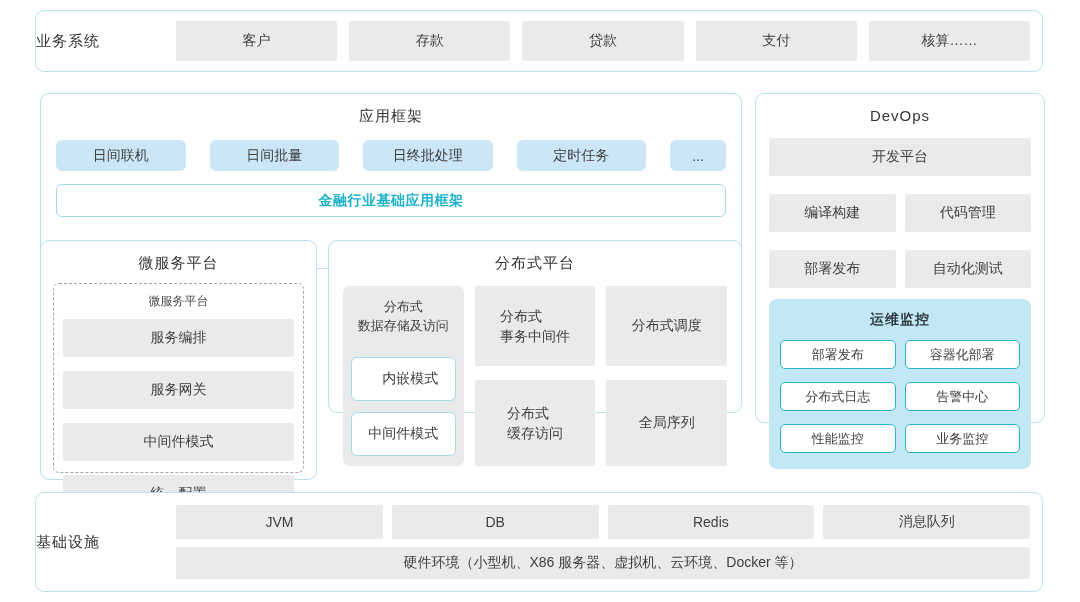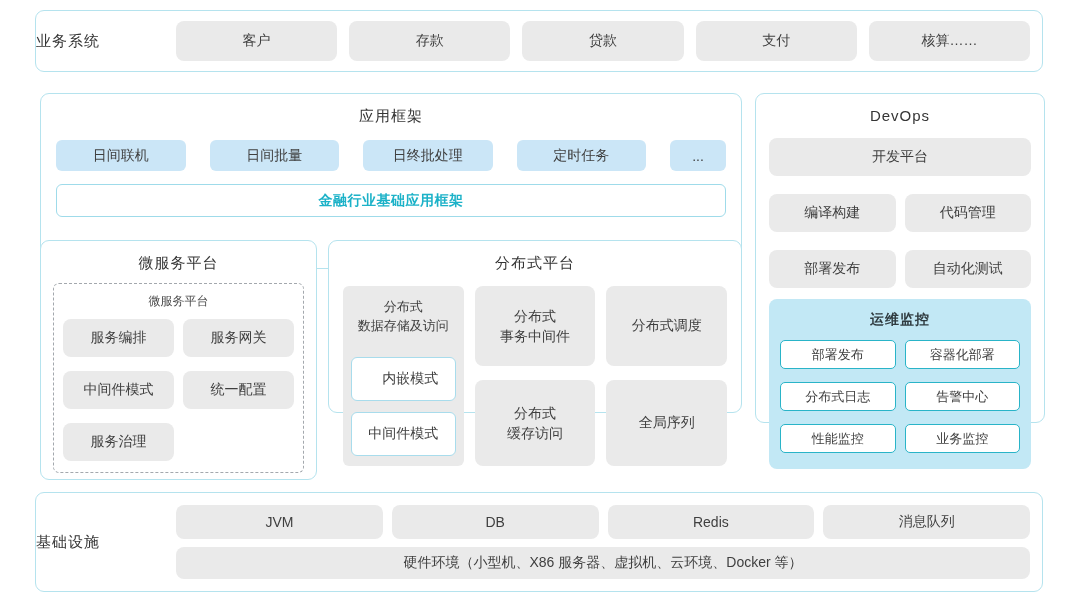--- a/index.html
+++ b/index.html
@@ -23,27 +23,26 @@
   }
   .panel-title {
     text-align: center;
     font-size: 15px;
     color: #353535;
     padding-top: 13px;
     letter-spacing: 1px;
   }
   .gray-box {
     background: #eaeaea;
-    border-radius: 8px;
+    border-radius: 2px;
     display: flex;
     align-items: center;
     justify-content: center;
     font-size: 14px;
     color: #3f3f3f;
-    text-align: center;
   }
   .blue-box {
     background: #cbe6f7;
     border-radius: 6px;
     display: flex;
     align-items: center;
     justify-content: center;
     font-size: 14px;
     color: #3f3f3f;
   }
@@ -101,21 +100,21 @@
   .micro-panel { left: 40px; top: 240px; width: 277px; height: 240px; }
   .dotted-box {
     margin: 10px 12px 0 12px; height: 190px;
     border: 1px dashed #a3a8ad; border-radius: 6px;
     padding: 9px 9px 0 9px;
   }
   .dotted-label {
     text-align: center; font-size: 12px; color: #4a4a4a; margin-bottom: 9px;
   }
   .micro-grid {
-    display: grid; grid-template-columns: 1fr 1fr; gap: 14px 9px;
+    display: grid; grid-template-columns: 1fr; gap: 14px 9px;
   }
   .micro-grid .gray-box { height: 38px; }
 
   
   .dist-panel { left: 328px; top: 240px; width: 414px; height: 173px; }
   .dist-body { display: flex; gap: 11px; margin: 13px 14px 0 14px; height: 180px; }
   .dist-col { flex: 1; display: flex; flex-direction: column; gap: 14px; }
   .storage-box {
     flex: 1; background: #eaeaea; border-radius: 6px;
     padding: 12px 8px 10px 8px;

